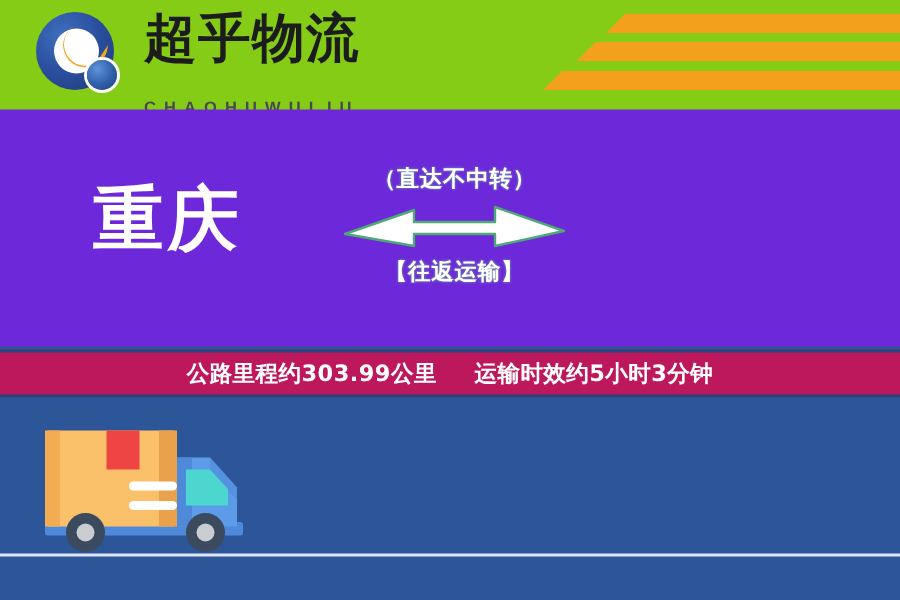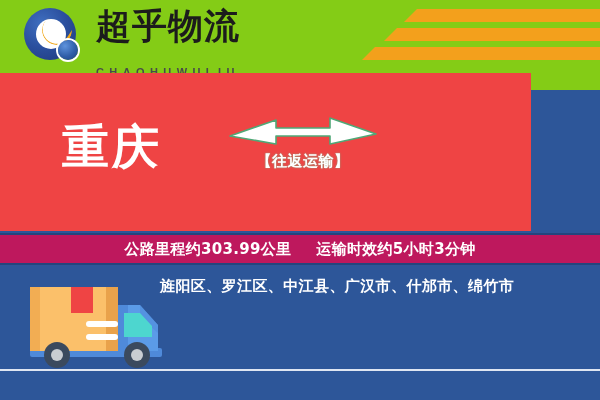--- a/index.html
+++ b/index.html
@@ -108,23 +108,23 @@
   }
   .stripe.s1 { top: 9px;  width: 196px; clip-path: polygon(13px 0, 100% 0, 100% 100%, 0 100%); }
   .stripe.s2 { top: 28px; width: 216px; clip-path: polygon(13px 0, 100% 0, 100% 100%, 0 100%); }
   .stripe.s3 { top: 47px; width: 238px; clip-path: polygon(13px 0, 100% 0, 100% 100%, 0 100%); }
 
   
   .route {
     position: absolute;
     left: 0;
     top: 73px;
-    width: 531px;
+    width: 600px;
     height: 158px;
-    background: #ef4444;
+    background: #6d28d9;
   }
 
   .city {
     position: absolute;
     top: 46px;
     font-family: "DejaVu Sans", "Liberation Sans", sans-serif;
     font-size: 47px;
     font-weight: 700;
     color: #ffffff;
     letter-spacing: 3px;
@@ -263,20 +263,21 @@
       <div class="stripe s3"></div>
     </div>
 
   </div>
 
   <div class="route">
 
     <div class="city origin">重庆</div>
 
     <div class="mid">
+      <div class="mid-top">（直达不中转）</div>
 
       <div class="arrow-box">
         <svg class="ic" width="150" height="34" viewBox="0 0 150 34" xmlns="http://www.w3.org/2000/svg" aria-hidden="true">
           <path d="M 2 22 L 48 6 L 48 14 L 102 14 L 102 4 L 148 20 L 102 30 L 102 22 L 48 22 L 48 30 Z" fill="#ffffff" stroke="#4fa877" stroke-width="1.6" stroke-linejoin="round"></path>
         </svg>
       </div>
 
       <div class="mid-bot">【往返运输】</div>
     </div>
 
@@ -286,21 +287,20 @@
   <div class="infobar">
     <div class="infobar-text">
       <span>公路里程约303.99公里</span>
       <span class="infobar-gap"></span>
       <span>运输时效约5小时3分钟</span>
     </div>
   </div>
 
   <div class="bottom">
 
-    <div class="areas">旌阳区、罗江区、中江县、广汉市、什邡市、绵竹市</div>
 
     <div class="truck">
       <svg class="ic" width="142" height="95" viewBox="0 0 142 95" xmlns="http://www.w3.org/2000/svg" aria-hidden="true">
 
         <rect x="6" y="71" width="132" height="9" rx="2" fill="#4f8ada"></rect>
 
         <path d="M 92 28 L 116 28 L 134 48 L 134 74 L 92 74 Z" fill="#5b9be8"></path>
 
         <path d="M 92 28 L 104 28 L 104 74 L 92 74 Z" fill="#4f8ada"></path>
         <path d="M 116 28 L 134 48 L 134 56 L 116 40 Z" fill="#4f8ada" opacity="0.55"></path>

